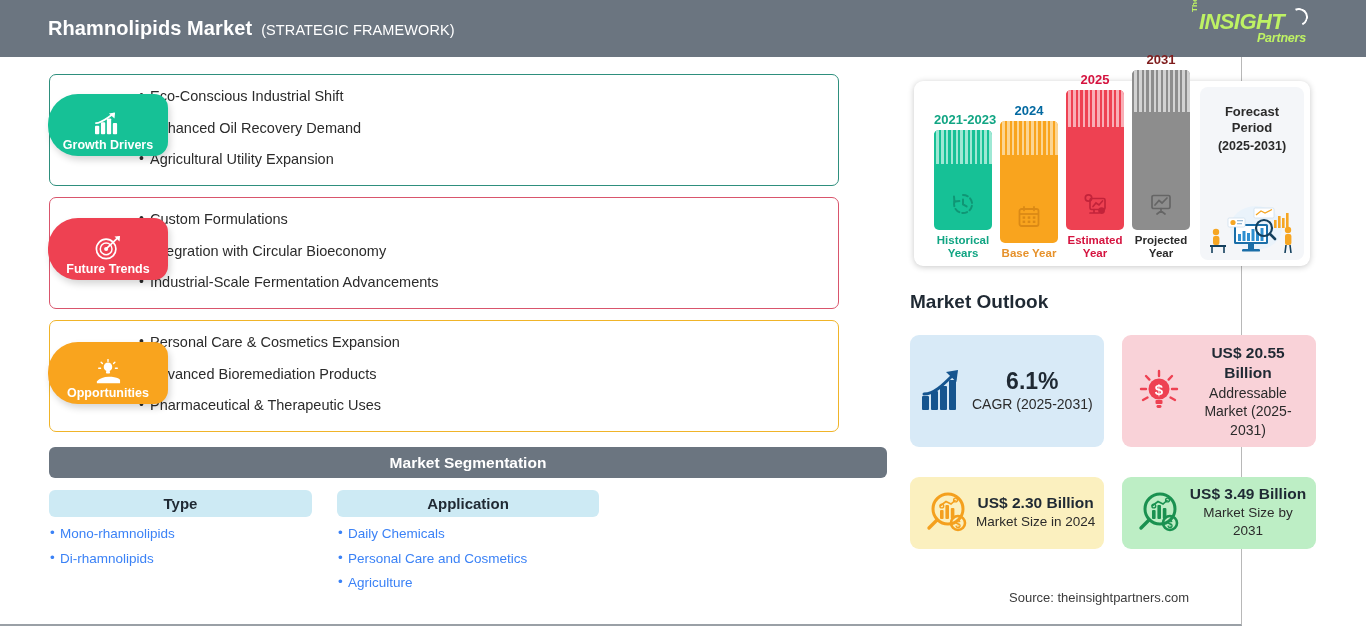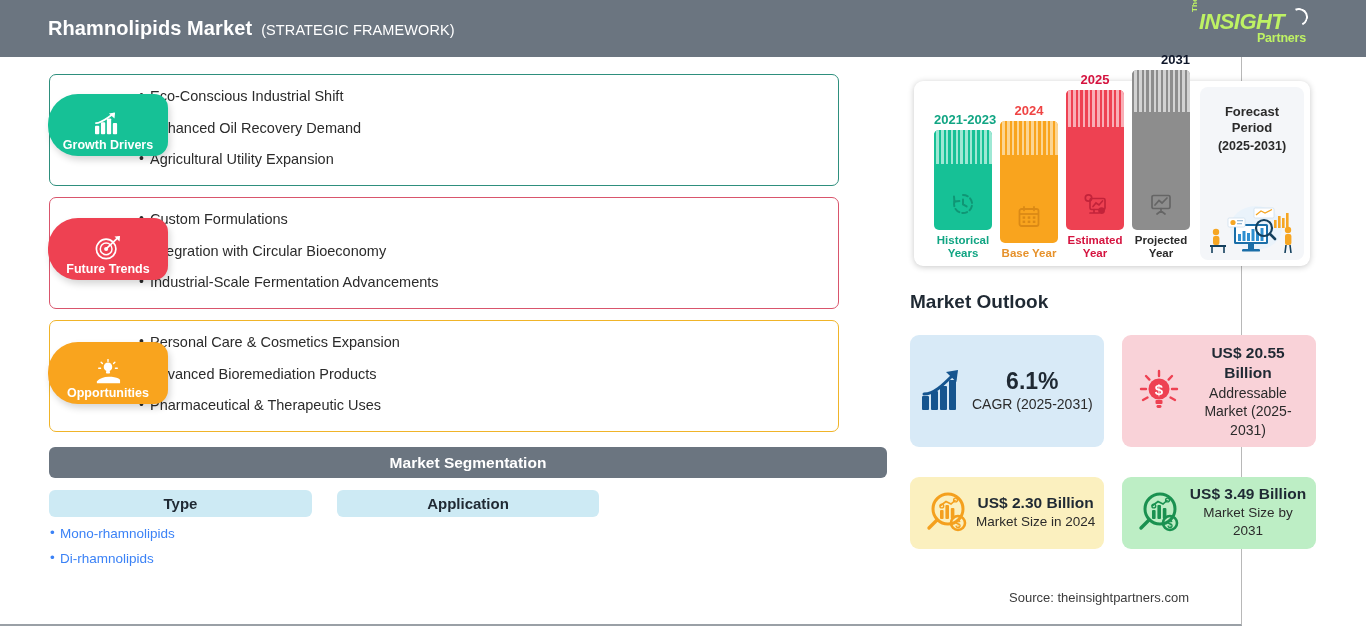--- a/index.html
+++ b/index.html
@@ -46,21 +46,21 @@
     transform: rotate(-90deg); transform-origin: left top;
     letter-spacing: .2px;
   }
   .logo-insight {
     position: absolute; left: 9px; top: 1px;
     font-size: 22px; font-weight: bold; font-style: italic;
     letter-spacing: -.6px;
   }
   .logo-partners {
     position: absolute; right: 2px; top: 23px;
-    font-size: 12.5px; font-weight: bold; 
+    font-size: 12.5px; font-weight: bold; font-style: italic;
     letter-spacing: -.2px;
   }
   .logo-swoosh {
     position: absolute; right: 0px; top: 0px;
     width: 18px; height: 18px;
     border: 2px solid #fff; border-radius: 50%;
     border-bottom-color: transparent; border-left-color: transparent;
     transform: rotate(20deg);
   }
 
@@ -309,40 +309,45 @@
     <div class="seg-list">
       <div class="seg-item">Mono-rhamnolipids</div>
       <div class="seg-item">Di-rhamnolipids</div>
     </div>
   </div>
 
   <div class="seg-col app">
     <div class="seg-pill">
       <span>Application</span>
     </div>
+    <div class="seg-list">
+      <div class="seg-item">Daily Chemicals</div>
+      <div class="seg-item">Personal Care and Cosmetics</div>
+      <div class="seg-item">Agriculture</div>
+    </div>
   </div>
 
   <div class="forecast">
     <div class="bars">
 
       <div class="bar-col" style="left:4px;">
         <div class="bar-year" style="color:#11a583;">2021-2023</div>
         <div class="bar" style="height:100px; background:#16c196;">
           <div class="bar-stripe" style="height:34px; background:repeating-linear-gradient(to right,#16c196 0 2.4px,#9ee8d4 2.4px 4.8px);"></div>
           <svg class="bar-icon" viewBox="0 0 24 24">
             <path d="M12 3 A9 9 0 1 1 3.6 9" fill="none" stroke="#0c7d62" stroke-width="2" stroke-linecap="round" stroke-dasharray="5 3"></path>
             <path d="M3 4.5 L3.4 9.6 L8.4 9" fill="none" stroke="#0c7d62" stroke-width="2" stroke-linecap="round"></path>
             <path d="M12 7.5 L12 12.4 L15.6 14.4" fill="none" stroke="#0c7d62" stroke-width="2" stroke-linecap="round"></path>
           </svg>
         </div>
         <div class="bar-cat" style="color:#11a583;">Historical Years</div>
       </div>
 
       <div class="bar-col" style="left:70px;">
-        <div class="bar-year" style="color:#ef4444;">2024</div>
+        <div class="bar-year" style="color:#0369a1;">2024</div>
         <div class="bar" style="height:122px; background:#f9a41e;">
           <div class="bar-stripe" style="height:34px; background:repeating-linear-gradient(to right,#f9a41e 0 2.4px,#fcd592 2.4px 4.8px);"></div>
           <svg class="bar-icon" viewBox="0 0 24 24">
             <rect x="2.5" y="4" width="19" height="17" rx="2" fill="none" stroke="#c97a10" stroke-width="1.8"></rect>
             <path d="M2.5 9 H21.5" stroke="#c97a10" stroke-width="1.8"></path>
             <path d="M7 1.8 V5.4 M17 1.8 V5.4" stroke="#c97a10" stroke-width="1.8" stroke-linecap="round"></path>
             <g fill="#c97a10">
               <rect x="5.6" y="11.4" width="2.6" height="2.4"></rect>
                 <rect x="10.7" y="11.4" width="2.6" height="2.4"></rect>
                 <rect x="15.8" y="11.4" width="2.6" height="2.4"></rect>
@@ -364,21 +369,21 @@
             <path d="M10 14.5 L13 11 L16 13 L19.5 9" fill="none" stroke="#a8122c" stroke-width="1.7" stroke-linecap="round"></path>
             <circle cx="5.5" cy="6" r="3.2" fill="none" stroke="#a8122c" stroke-width="1.7"></circle>
             <circle cx="18.6" cy="18.6" r="3.4" fill="#a8122c"></circle>
             <path d="M11 17.5 L11 21 M16 21 H7" stroke="#a8122c" stroke-width="1.7" stroke-linecap="round"></path>
           </svg>
         </div>
         <div class="bar-cat" style="color:#d5133f;">Estimated Year</div>
       </div>
 
       <div class="bar-col" style="left:202px;">
-        <div class="bar-year" style="color:#0f172a;text-align:right;">2031</div>
+        <div class="bar-year" style="color:#7f1d1d;">2031</div>
         <div class="bar" style="height:160px; background:#8d8d8d;">
           <div class="bar-stripe" style="height:42px; background:repeating-linear-gradient(to right,#8d8d8d 0 2.4px,#d3d3d3 2.4px 4.8px);"></div>
           <svg class="bar-icon" viewBox="0 0 24 24">
             <rect x="3" y="3.5" width="18" height="13" rx="1.6" fill="none" stroke="#4d4d4d" stroke-width="1.7"></rect>
             <path d="M6 13 L10 8.5 L13 11 L18 6" fill="none" stroke="#4d4d4d" stroke-width="1.7" stroke-linecap="round"></path>
             <path d="M12 16.5 V19 M12 19 L8 22 M12 19 L16 22" stroke="#4d4d4d" stroke-width="1.7" stroke-linecap="round"></path>
           </svg>
         </div>
         <div class="bar-cat" style="color:#2b2b2b;">Projected Year</div>
       </div>

